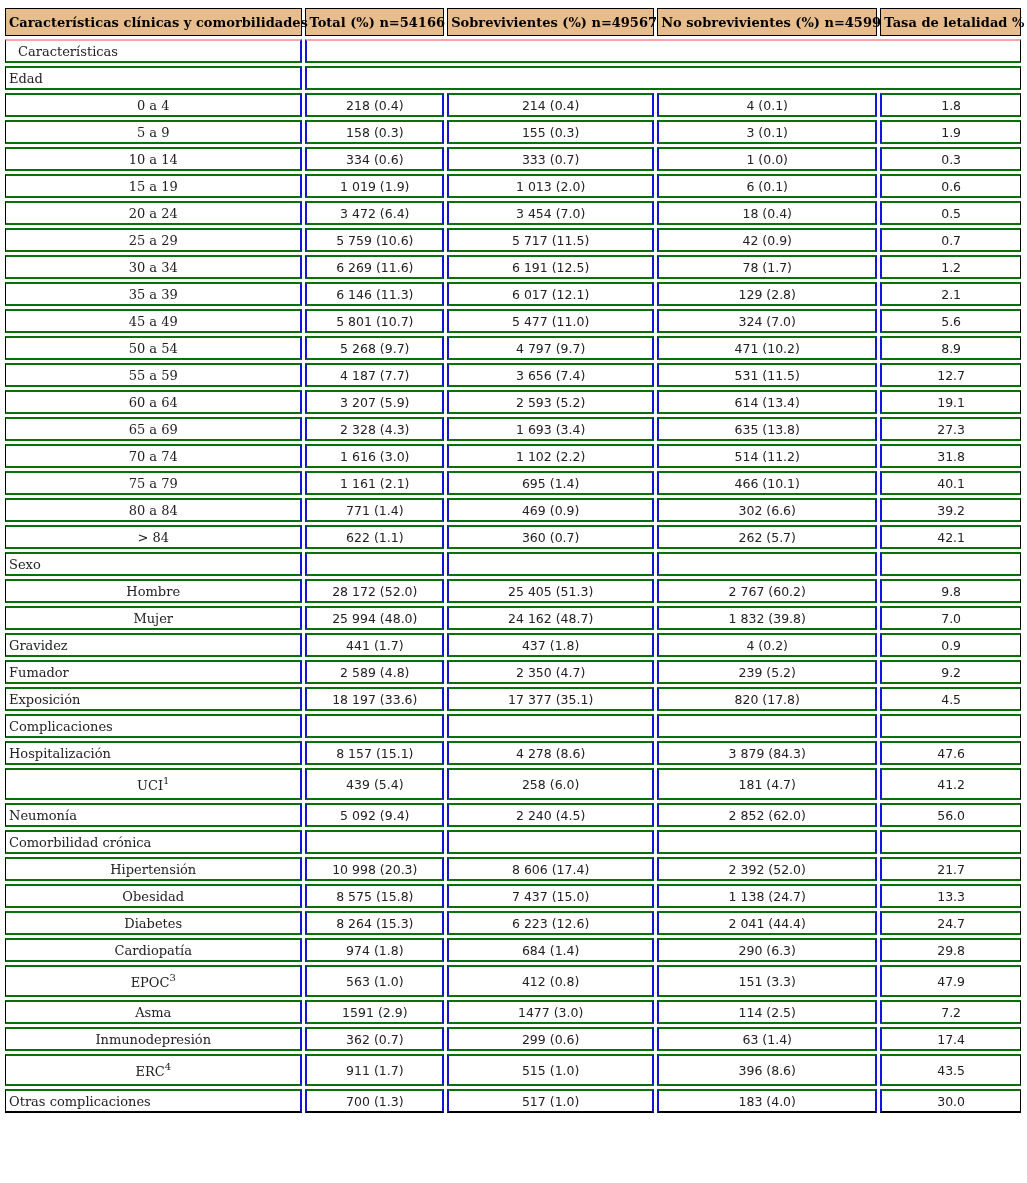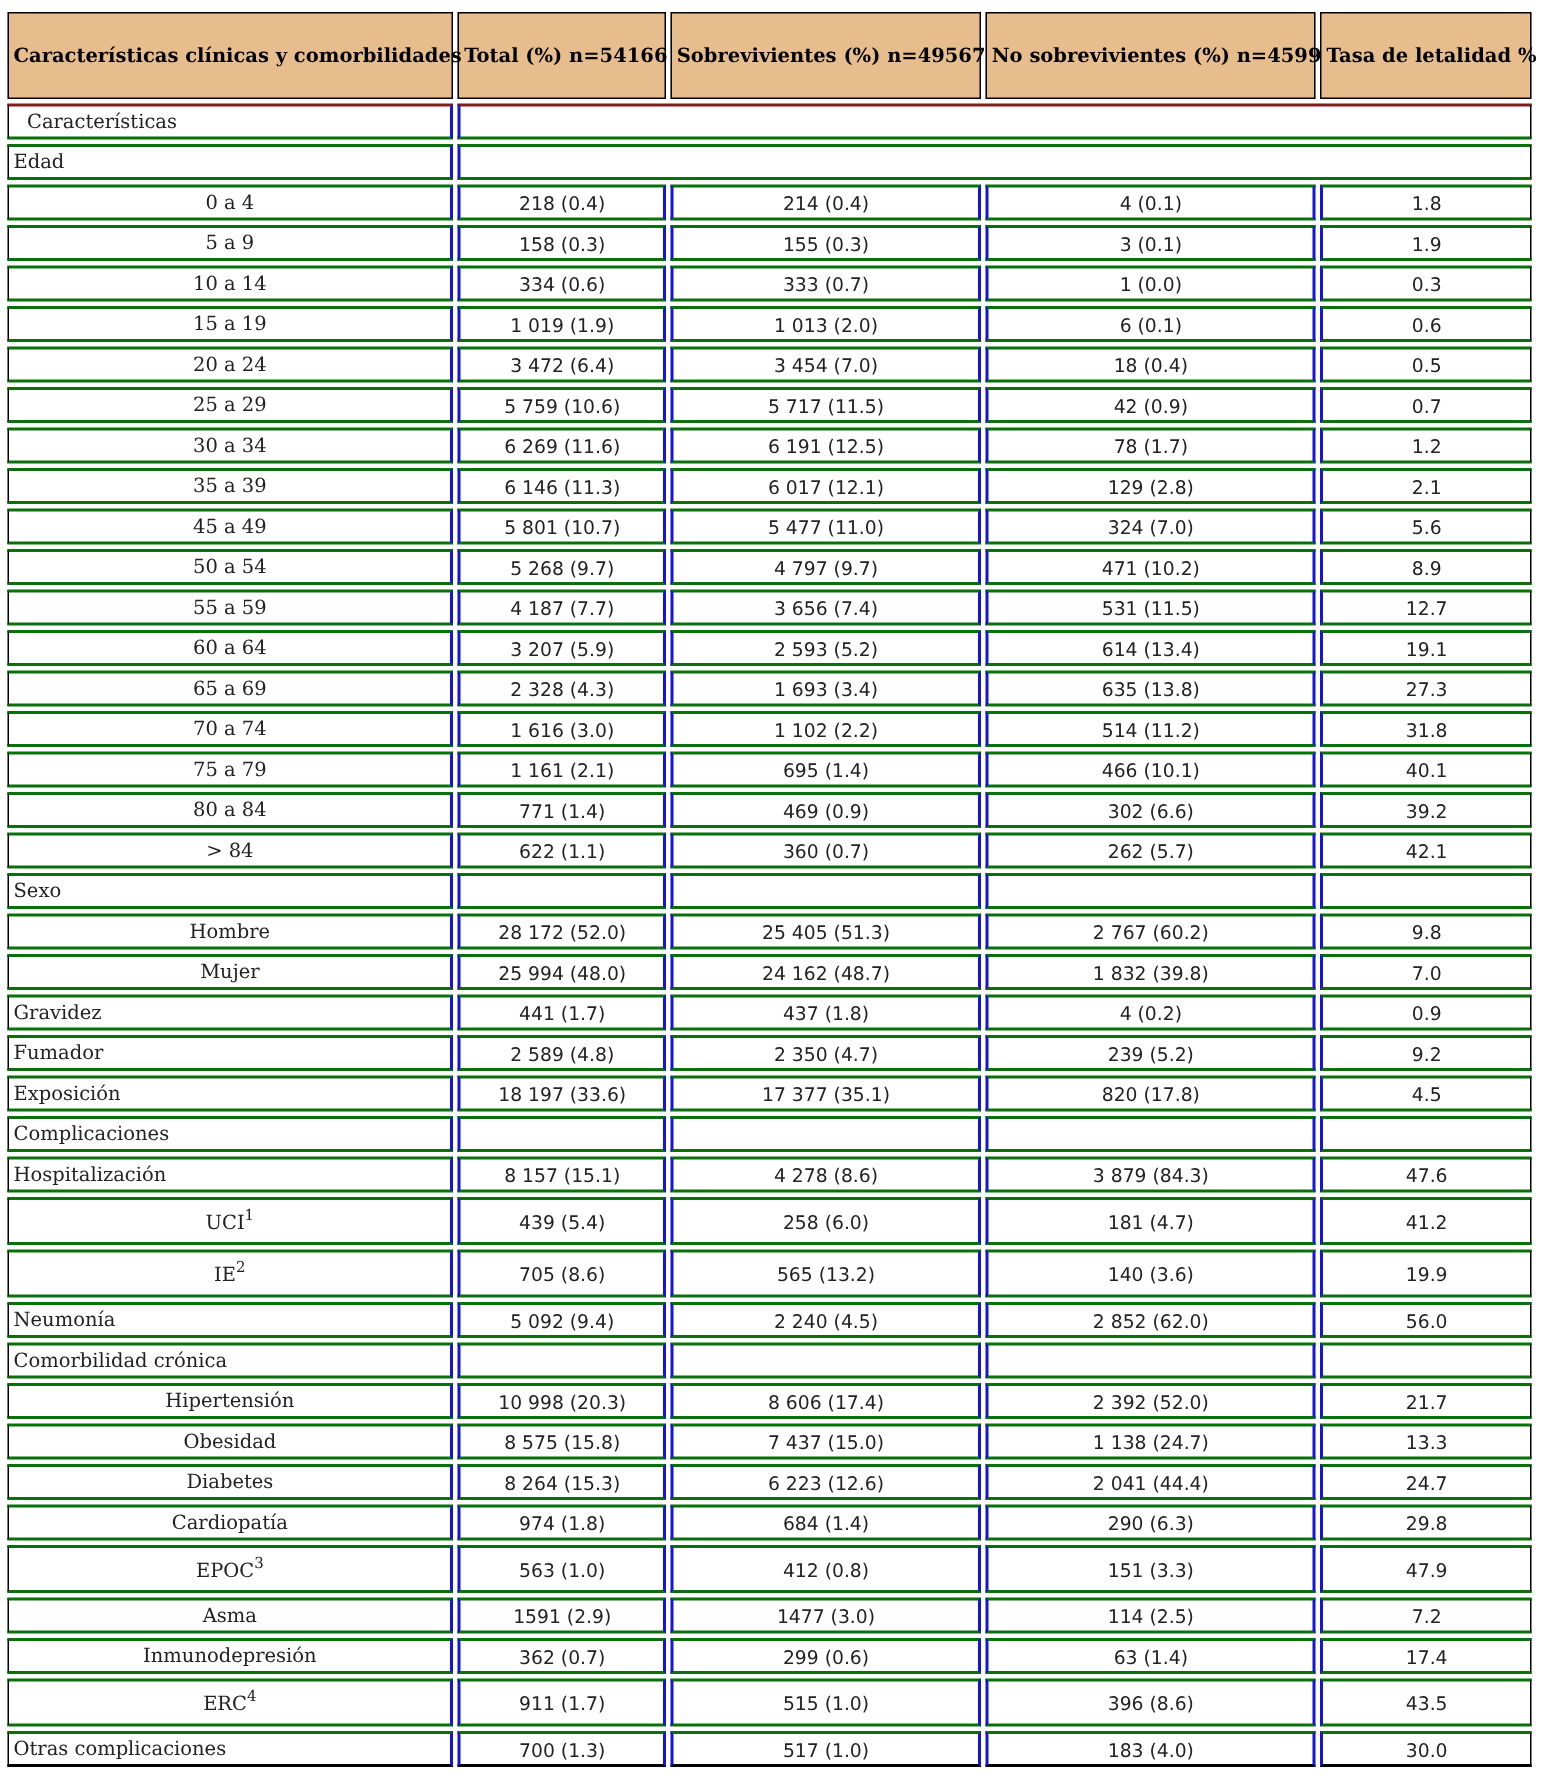--- a/index.html
+++ b/index.html
@@ -13,33 +13,33 @@
       margin-left: -1px; margin-top: -1px;
     }
     col.c0 { width: 296px; }
     col.c1 { width: 138px; }
     col.c2 { width: 206px; }
     col.c3 { width: 219px; }
     col.c4 { width: 140px; }
     th {
       background: #e8bd8d; border: 1px solid #000;
       font-family: "DejaVu Serif", serif; font-weight: bold; font-size: 13px;
-      padding: 19px 3px; height: 18px; white-space: nowrap; text-align: left;
+      padding: 4px 3px; height: 18px; white-space: nowrap; text-align: left;
     }
     td {
       border-top: 2px solid #0a700a; border-bottom: 2px solid #0a700a;
       border-left: 2px solid #1515d8; border-right: 2px solid #1515d8;
       height: 20px; padding: 0 3px; text-align: center;
       font-family: "DejaVu Sans", sans-serif; font-size: 12.5px; color: #222;
       white-space: nowrap;
     }
     td.lbl { border-left: 1px solid #000; text-align: left; font-family: "DejaVu Serif", serif; font-size: 13px; }
     td.lbl.center { text-align: center; }
     td.last { border-right: 1px solid #000; }
-    tr.first td { border-top: 2px solid #7f1d1d; padding-left: 12px; }
+    tr.first td { border-top: 2px solid #fca5a5; padding-left: 12px; }
     tr.final td { border-bottom: 2px solid #000; }
     tr.tall td { height: 28px; margin-top: 40px; }
     sup { font-size: 10px; vertical-align: 6px; }
   </style>
 </head>
 <body>
 
 <table class="main">
   <colgroup>
     <col class="c0">
@@ -241,27 +241,20 @@
         <td>3 879 (84.3)</td>
         <td class="last">47.6</td>
       </tr>
       <tr class="tall">
         <td class="lbl center"><span>UCI</span><sup>1</sup></td>
         <td>439 (5.4)</td>
         <td>258 (6.0)</td>
         <td>181 (4.7)</td>
         <td class="last">41.2</td>
       </tr>
-      <tr class="tall">
-        <td class="lbl center"><span>IE</span><sup>2</sup></td>
-        <td>705 (8.6)</td>
-        <td>565 (13.2)</td>
-        <td>140 (3.6)</td>
-        <td class="last">19.9</td>
-      </tr>
       <tr>
         <td class="lbl"><span>Neumonía</span></td>
         <td>5 092 (9.4)</td>
         <td>2 240 (4.5)</td>
         <td>2 852 (62.0)</td>
         <td class="last">56.0</td>
       </tr>
       <tr>
         <td class="lbl"><span>Comorbilidad crónica</span></td>
         <td></td>

